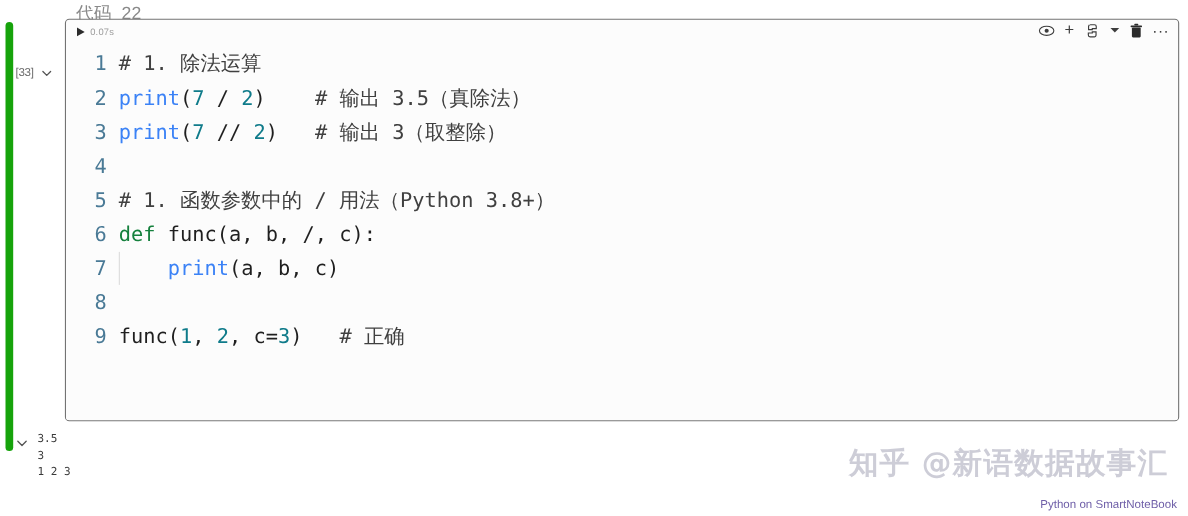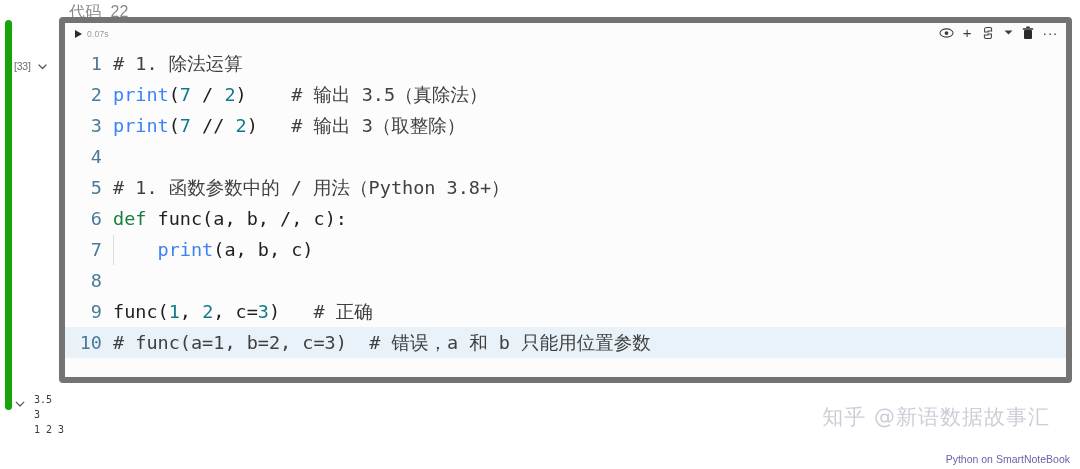--- a/index.html
+++ b/index.html
@@ -41,21 +41,21 @@
     position:absolute;left:69px;top:2px;
     font-size:16px;color:#8a8a8a;
     letter-spacing:0.2px;
   }
 
   
   .cell{
     position:absolute;
     left:59px;top:17px;
     width:1013px;height:366px;
-    border:6px solid #737373;
+    border:1px solid #737373;
     border-radius:4px;
     background:#fcfcfc;
     box-sizing:border-box;
     overflow:hidden;
     padding-left:40px;
   }
 
   
   .cell-toolbar{
     position:absolute;left:0;top:0;right:0;height:22px;
@@ -144,27 +144,28 @@
   }
   .out-lines{
     font-family:"DejaVu Sans Mono","Liberation Mono",monospace;
     font-size:10px;
     line-height:15px;
     color:#3a3a3a;
   }
 
   
   .wm-zhihu{
-    position:absolute;right:30px;top:403px;
-    font-size:21px;
+    position:absolute;right:18px;top:403px;
+    font-size:27px;
     color:#c9c9d4;
     font-family:"DejaVu Sans","Liberation Sans",sans-serif;
     letter-spacing:1px;
     white-space:nowrap;
     opacity:.92;
+    font-weight:bold;
   }
   .wm-host{
     position:absolute;right:10px;bottom:4px;
     font-size:10.5px;
     color:#6f5fa8;
     white-space:nowrap;
   }
 </style>
 </head>
 <body>
@@ -230,21 +231,20 @@
   <div class="code-area">
       <div class="code-line"><span class="ln">1</span><span class="src"><span class="tk-com"># 1. 除法运算</span></span></div>
       <div class="code-line"><span class="ln">2</span><span class="src"><span class="tk-fn">print</span><span class="tk-pl">(</span><span class="tk-num">7</span><span class="tk-pl"> / </span><span class="tk-num">2</span><span class="tk-pl">)</span><span class="tk-pl">    </span><span class="tk-com"># 输出 3.5（真除法）</span></span></div>
       <div class="code-line"><span class="ln">3</span><span class="src"><span class="tk-fn">print</span><span class="tk-pl">(</span><span class="tk-num">7</span><span class="tk-pl"> // </span><span class="tk-num">2</span><span class="tk-pl">)</span><span class="tk-pl">   </span><span class="tk-com"># 输出 3（取整除）</span></span></div>
       <div class="code-line"><span class="ln">4</span><span class="src"></span></div>
       <div class="code-line"><span class="ln">5</span><span class="src"><span class="tk-com"># 1. 函数参数中的 / 用法（Python 3.8+）</span></span></div>
       <div class="code-line"><span class="ln">6</span><span class="src"><span class="tk-kw">def</span><span class="tk-pl"> func(a, b, /, c):</span></span></div>
       <div class="code-line"><span class="ln">7</span><span class="src"><span class="indent-guide"></span><span class="tk-pl">    </span><span class="tk-fn">print</span><span class="tk-pl">(a, b, c)</span></span></div>
       <div class="code-line"><span class="ln">8</span><span class="src"></span></div>
       <div class="code-line"><span class="ln">9</span><span class="src"><span class="tk-pl">func(</span><span class="tk-num">1</span><span class="tk-pl">, </span><span class="tk-num">2</span><span class="tk-pl">, c=</span><span class="tk-num">3</span><span class="tk-pl">)</span><span class="tk-pl">   </span><span class="tk-com"># 正确</span></span></div>
-      <div class="code-line hl"><span class="ln">10</span><span class="src"><span class="tk-com"># func(a=1, b=2, c=3)  # 错误，a 和 b 只能用位置参数</span></span></div>
     </div>
 </div>
 
 <div class="output">
   <span class="out-chev">
     <svg width="12" height="12" viewBox="0 0 12 12">
         <path d="M2.2 4.2 L6 8 L9.8 4.2" stroke="#555" stroke-width="1.2" fill="none" stroke-linecap="round" stroke-linejoin="round"></path>
       </svg>
   </span>
   <div class="out-lines">

